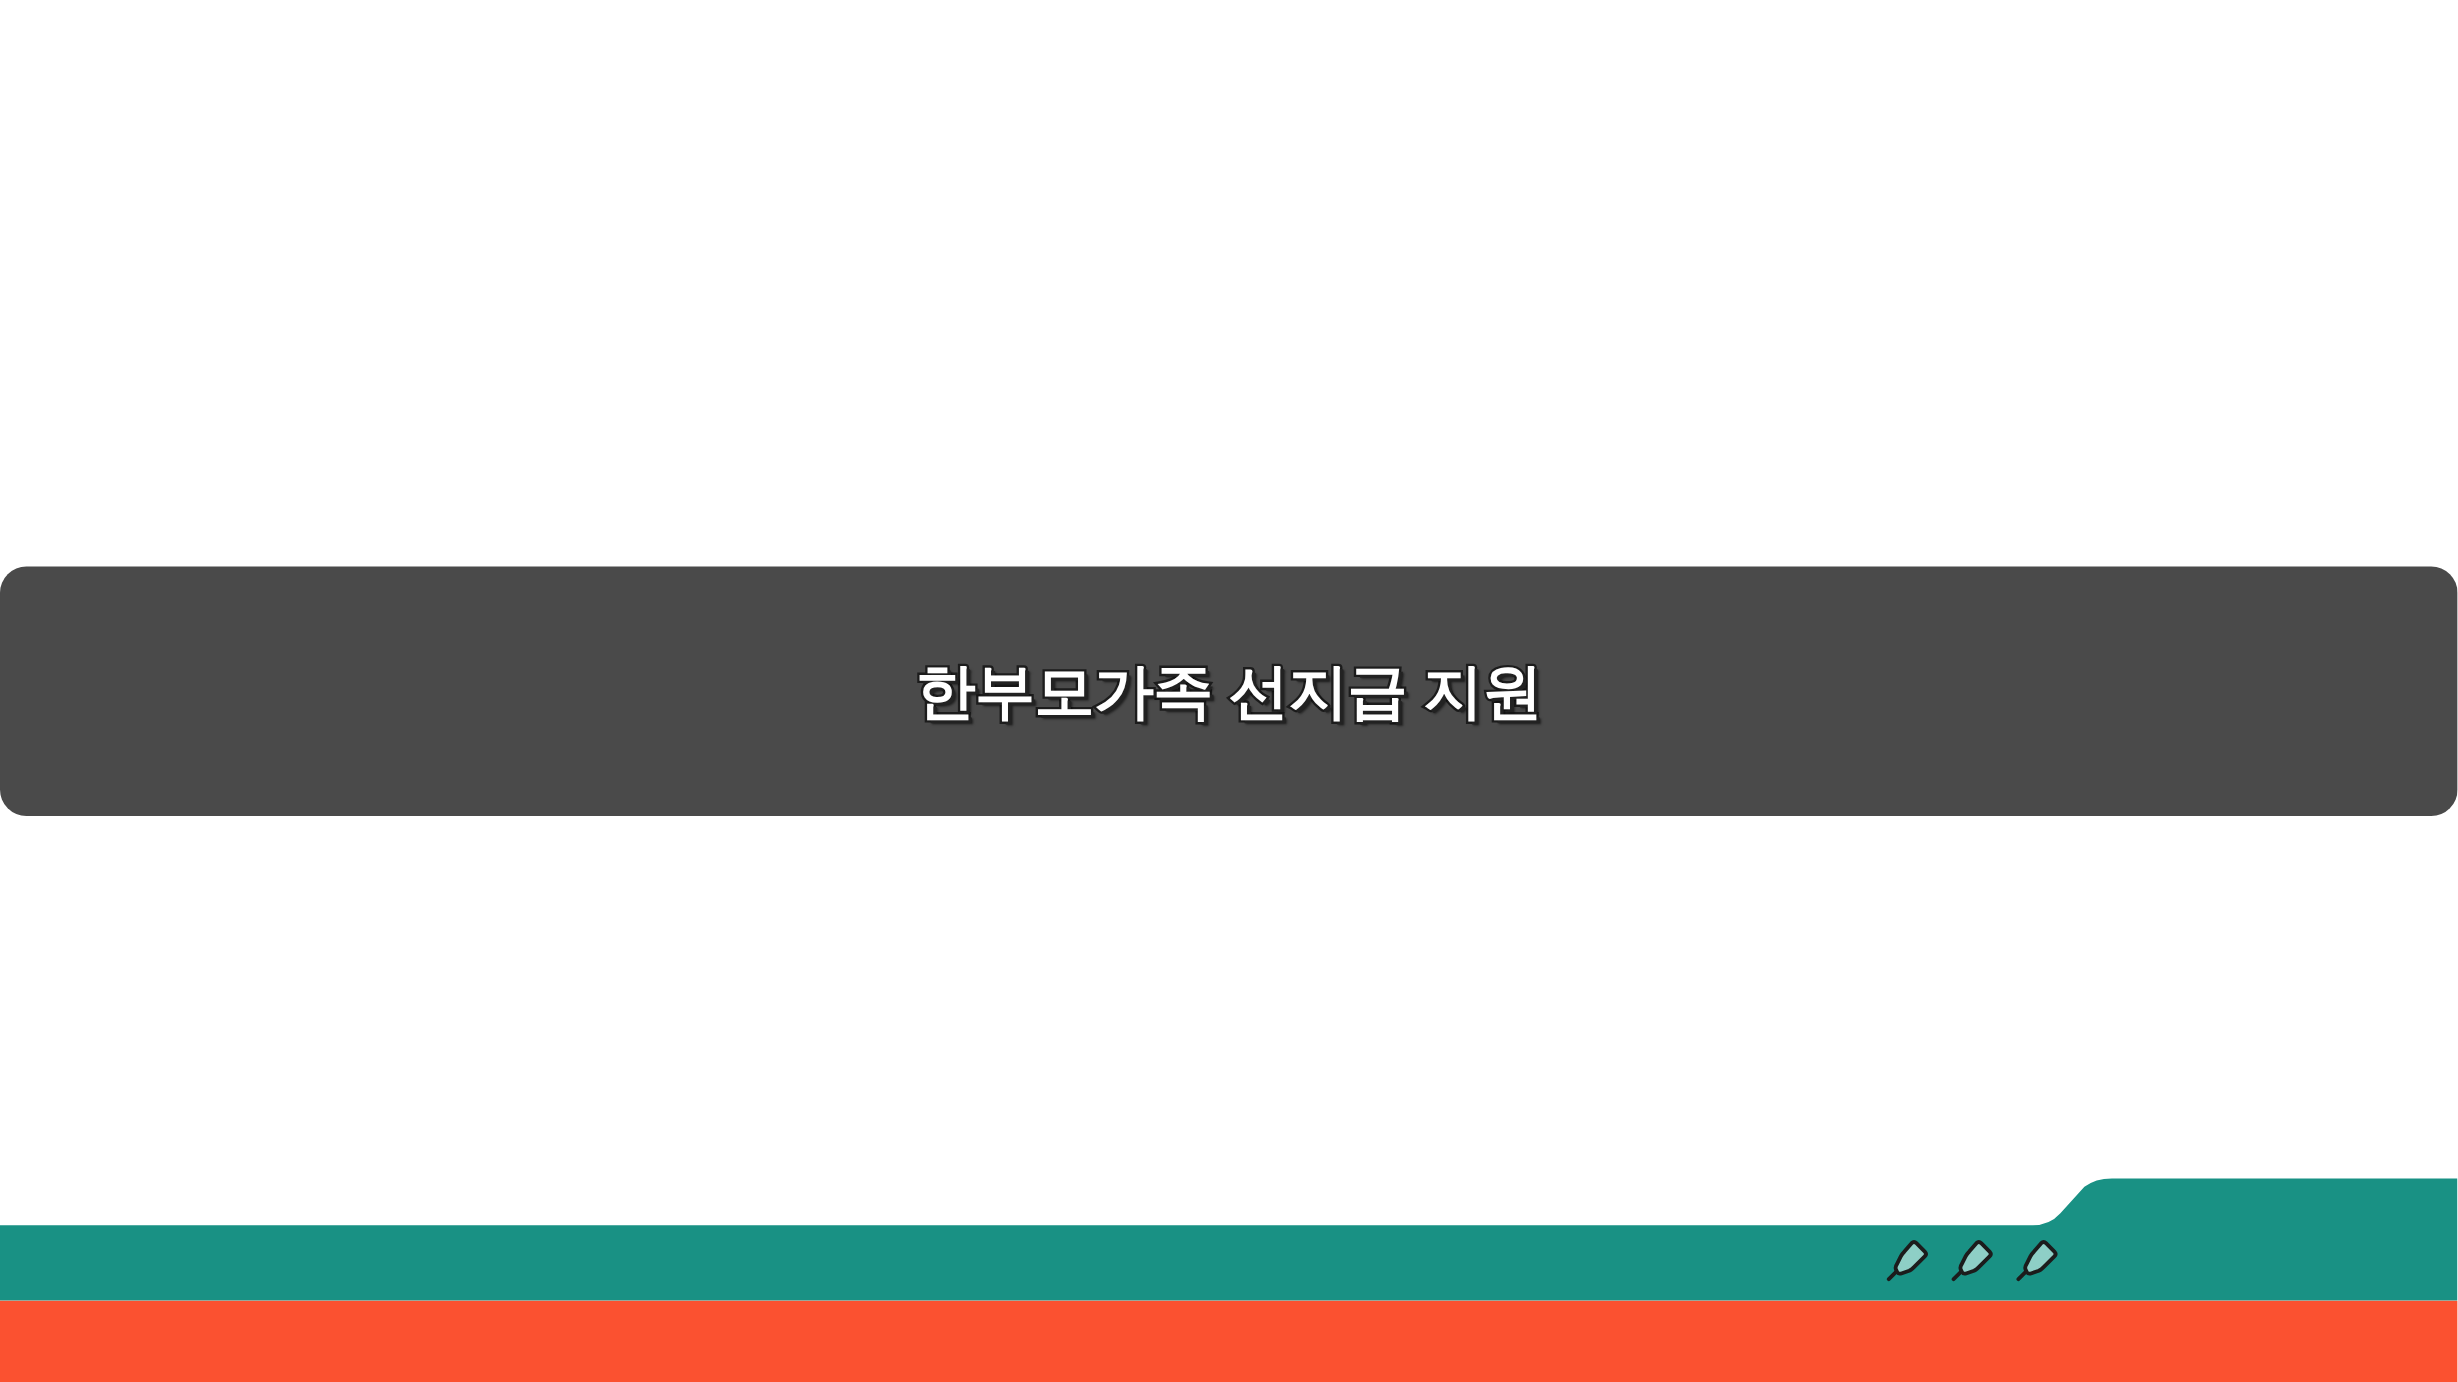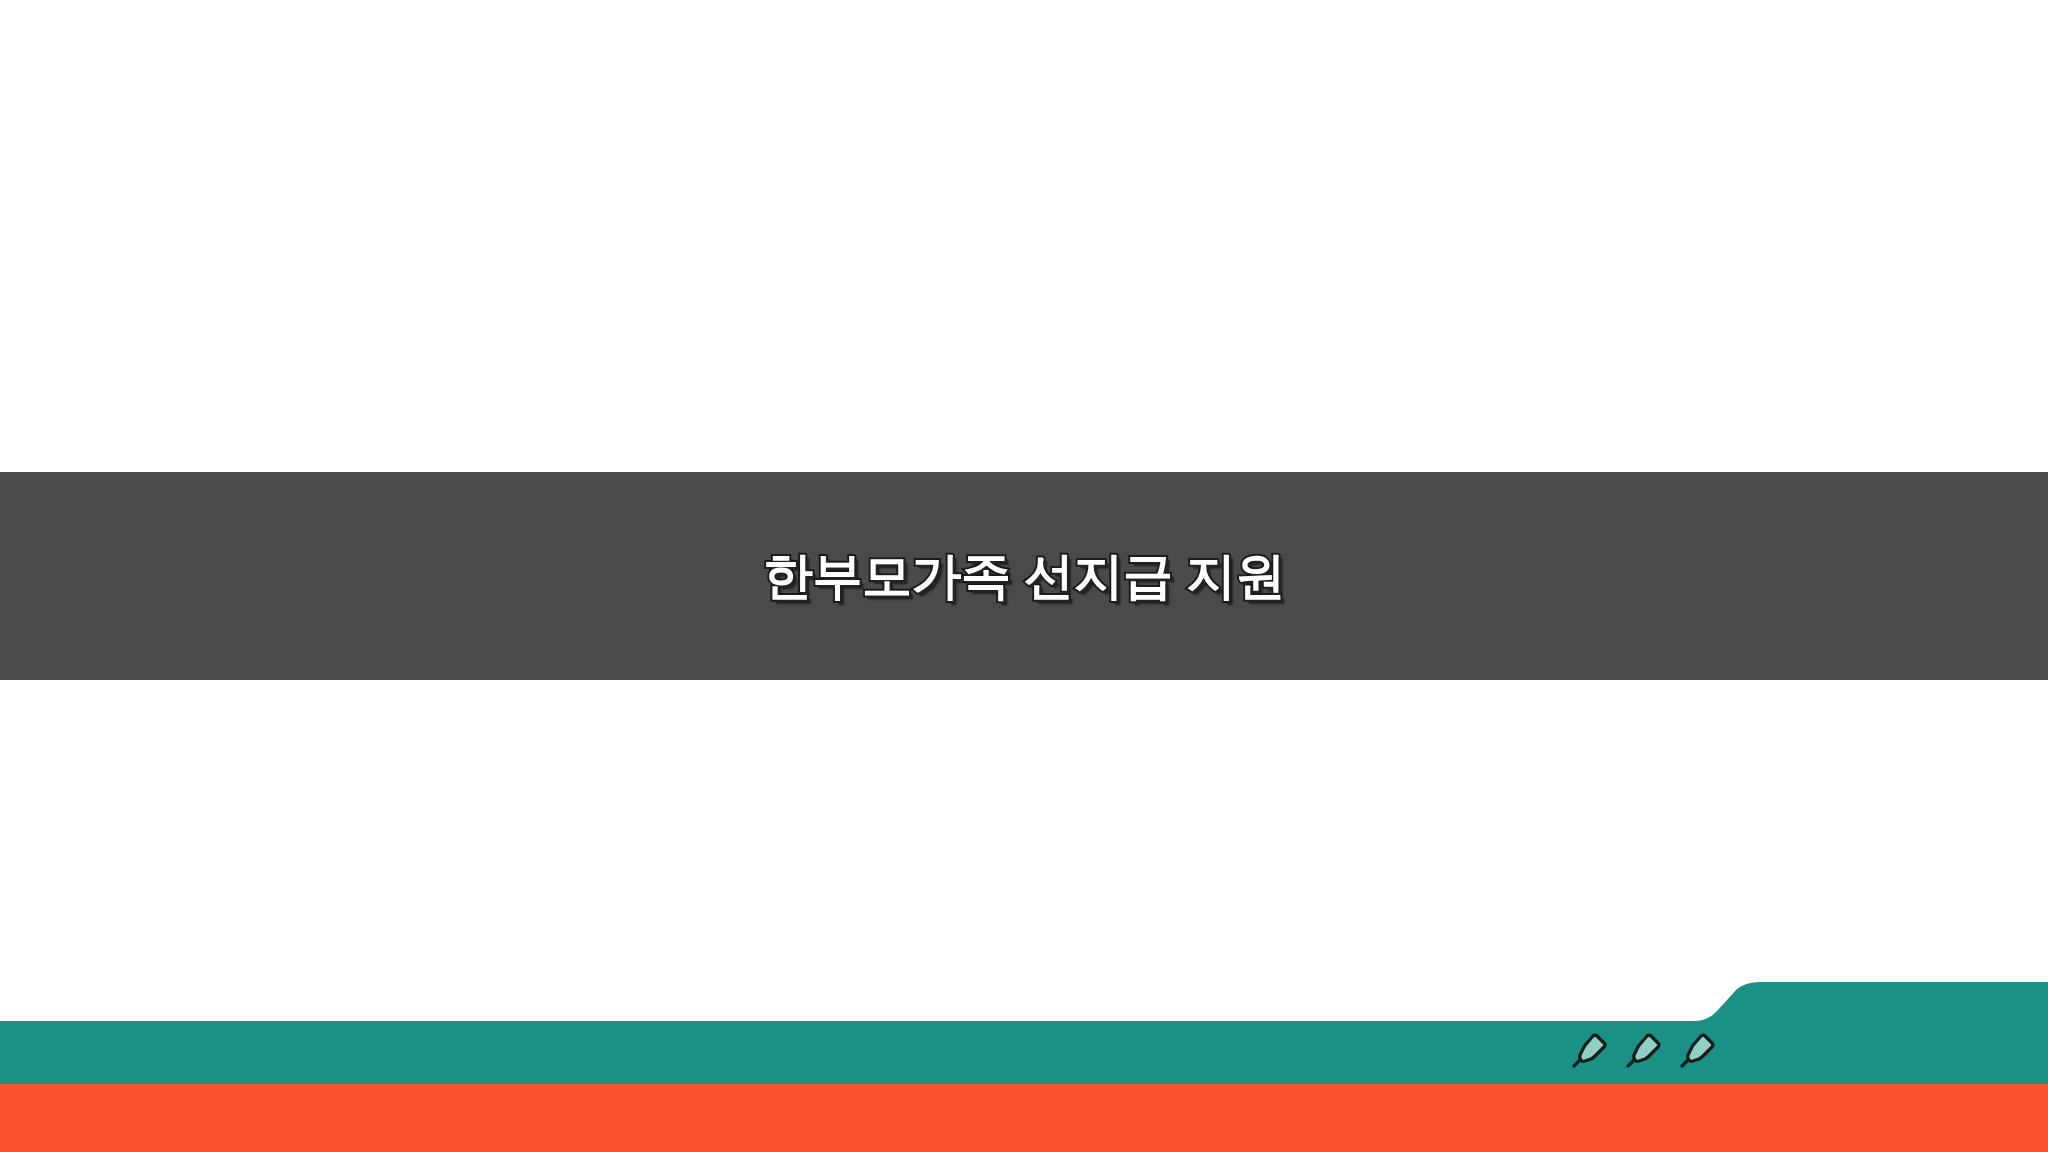--- a/index.html
+++ b/index.html
@@ -41,20 +41,21 @@
     left: 0;
     top: 472px;
     width: 2048px;
     height: 208px;
     background: #4a4a4a;
     display: flex;
     flex-direction: column;
     align-items: center;
     justify-content: center;
     box-sizing: border-box;
+    border-radius: 22px;
   }
   .title-line {
     color: #ffffff;
     font-size: 50px;
     line-height: 58px;
     font-weight: 700;
     letter-spacing: -0.5px;
     text-align: center;
     white-space: nowrap;
     -webkit-text-stroke: 4px #1c1c1c;

